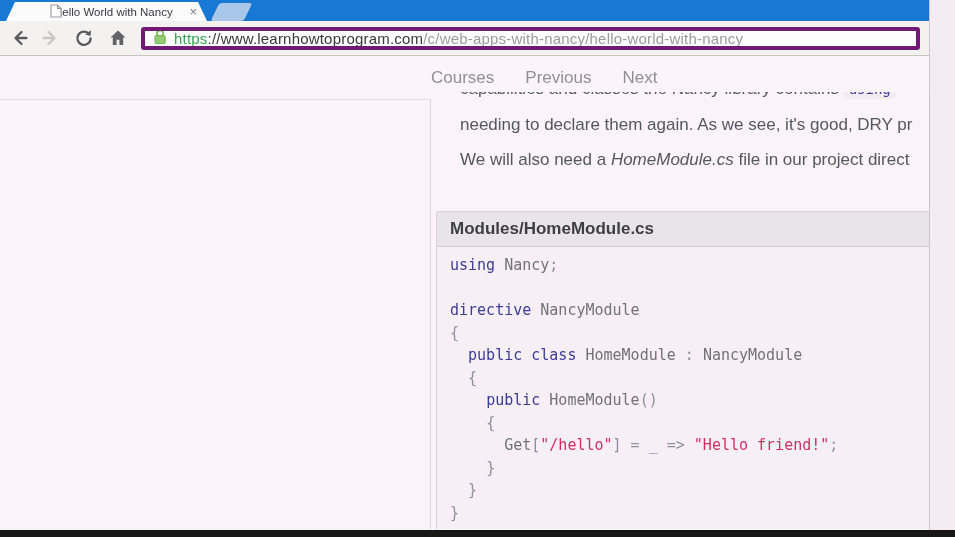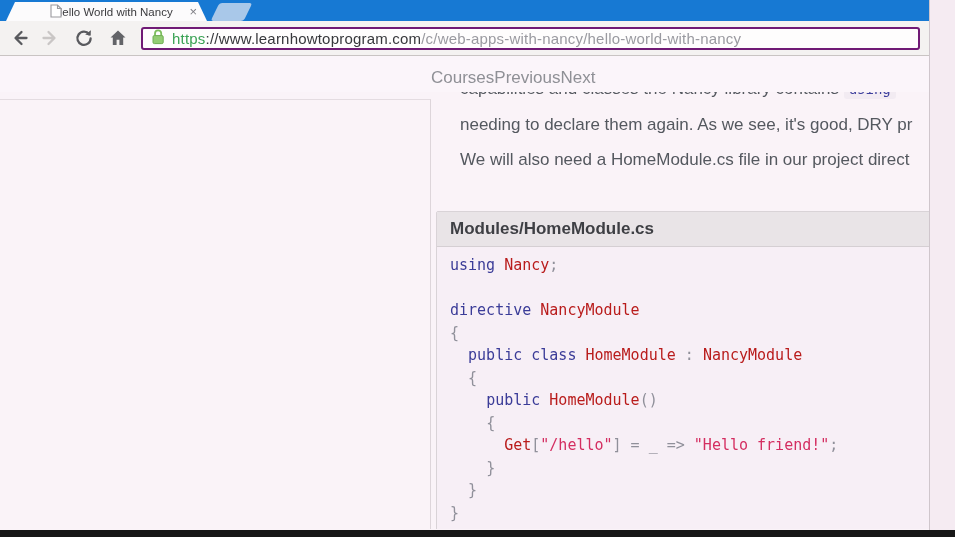--- a/index.html
+++ b/index.html
@@ -23,59 +23,59 @@
   .favicon { position:absolute; left:50px; top:4px; }
   .newtab { position:absolute; left:215px; top:3px; width:33px; height:18px;
             background:#a9c8e9; transform:skewX(-26deg); border-radius:3px; }
 
   
   .toolbar { height:35px; background:#f4f2f1; border-bottom:1px solid #c9c4c3;
              display:flex; align-items:center; padding:0 7px; }
   .tool-icon { width:26px; height:26px; display:flex; align-items:center; justify-content:center; flex:0 0 auto; }
   .tool-icon + .tool-icon { margin-left:4px; }
   .omnibox { flex:1; height:23px; margin-left:10px; margin-right:2px; background:#fefdfd;
-             border:2px solid #701a75; border-radius:3px; display:flex; align-items:center;
+             border:4px solid #701a75; border-radius:3px; display:flex; align-items:center;
              padding:0 8px; overflow:hidden; }
   .url { font-size:15px; white-space:nowrap; letter-spacing:.2px; margin-left:7px; }
   .url-scheme { color:#3aa254; }
   .url-host { color:#37383c; }
   .url-path { color:#9a9aa0; }
 
   
   .viewport { position:relative; height:473px; background:#faf3f8; overflow:hidden; }
 
   .lessonnav { position:absolute; top:0; left:0; right:0; height:36px; z-index:3;
-               background:#fbf5fa; display:flex; align-items:center; 
+               background:#fbf5fa; display:flex; align-items:center; gap:31px;
                padding:7px 0 0 431px; font-size:17px; color:#8f9096; white-space:nowrap; }
 
   .sidebar { position:absolute; top:43px; left:0; width:431px; bottom:-5px; z-index:1;
              background:#faf3f8; border-top:1px solid #e4dce1; border-right:1px solid #ddd5da; }
 
   .main { position:absolute; top:0; left:432px; width:560px; z-index:2; }
 
   .paras { position:absolute; top:15px; left:28px; font-size:17px; color:#54585f;
            line-height:35px; white-space:nowrap; }
   .tk-text { color:inherit; }
-  .tk-em { }
+  .tk-em { font-style:italic; }
   .tk-link { color:#e2574e; }
   .tk-chip { font-family:"DejaVu Sans Mono", monospace; font-size:14px; color:#3d3f9d;
              background:#f2ebf2; border-radius:3px; padding:2px 5px; }
 
   
   .codeblock { position:absolute; top:155px; left:4px; width:545px;
                border:1px solid #d9d3d7; border-radius:2px; overflow:hidden; }
   .code-header { height:35px; background:#e9e4e7; border-bottom:1px solid #d5cfd3;
                  display:flex; align-items:center; padding:0 13px;
                  font-weight:bold; font-size:17px; color:#3e3f44; }
   .code-body { background:#f7eff6; padding:7px 0 14px 13px;
                font-family:"DejaVu Sans Mono", monospace; font-size:15px;
                line-height:22.5px; color:#90909a; }
   .code-line { white-space:pre; min-height:22.5px; }
   .tk-kw   { color:#3b3c98; }
-  .tk-type { color:#b91c1c; }
+  .tk-type { color:#737373; }
   .tk-str  { color:#d42e61; }
   .tk-punc { color:#90909a; }
   .tk-plain{ color:#90909a; }
 
   .bottombar { position:absolute; left:0; bottom:0; width:955px; height:7px; background:#171717; z-index:9; }
 </style>
 </head>
 <body>
 
 <div class="stage">

